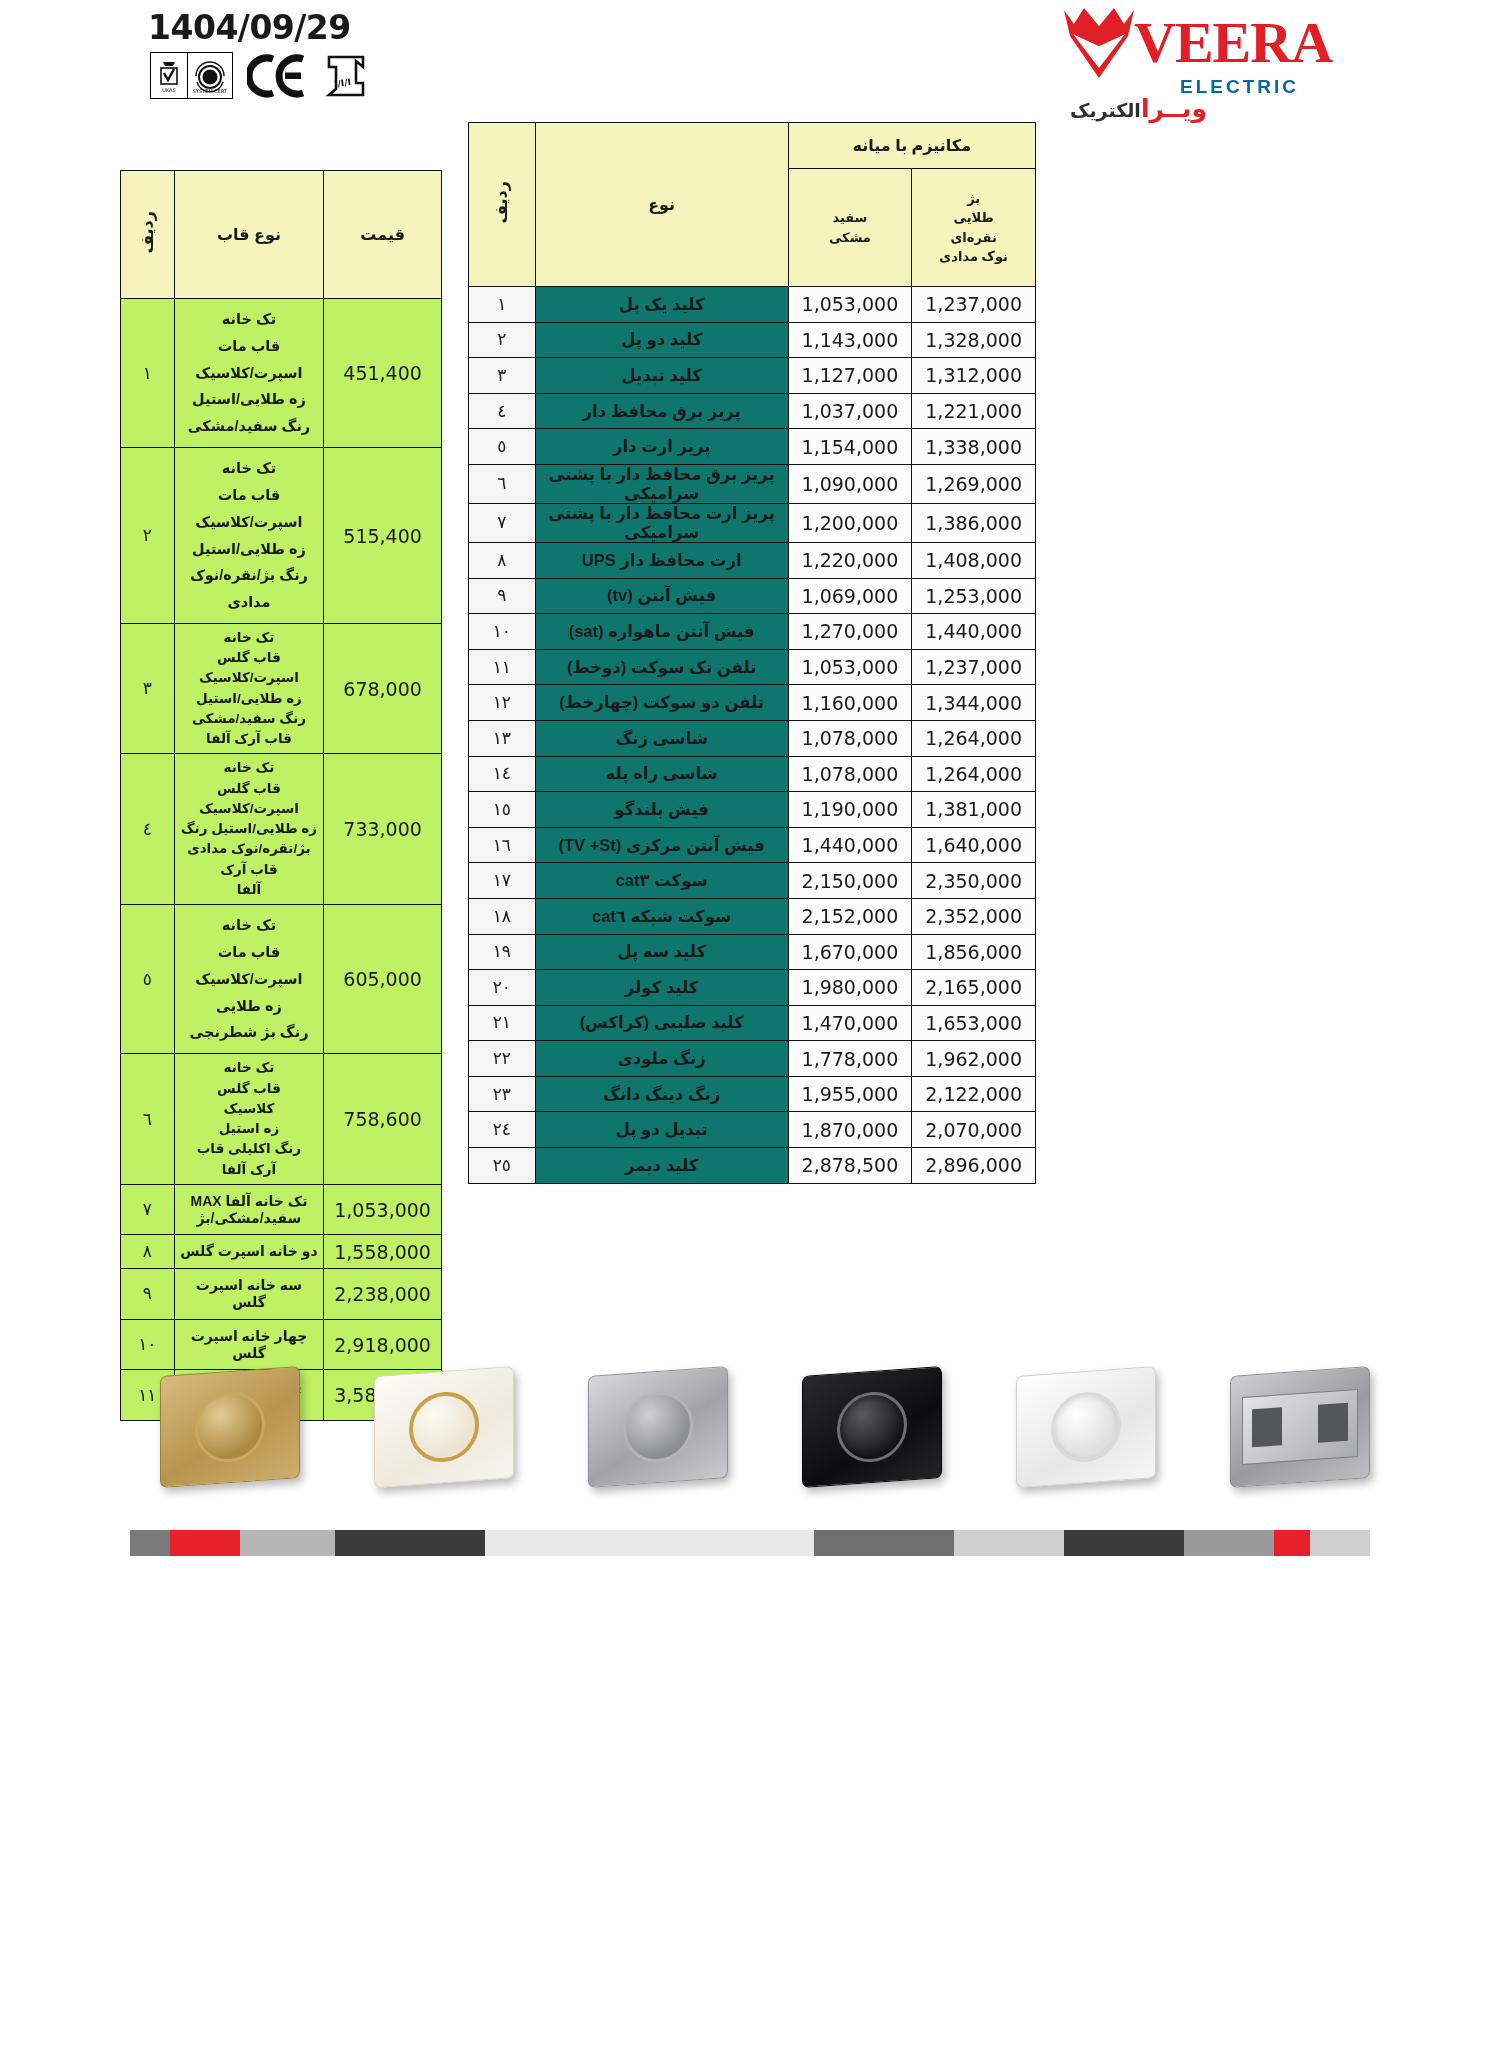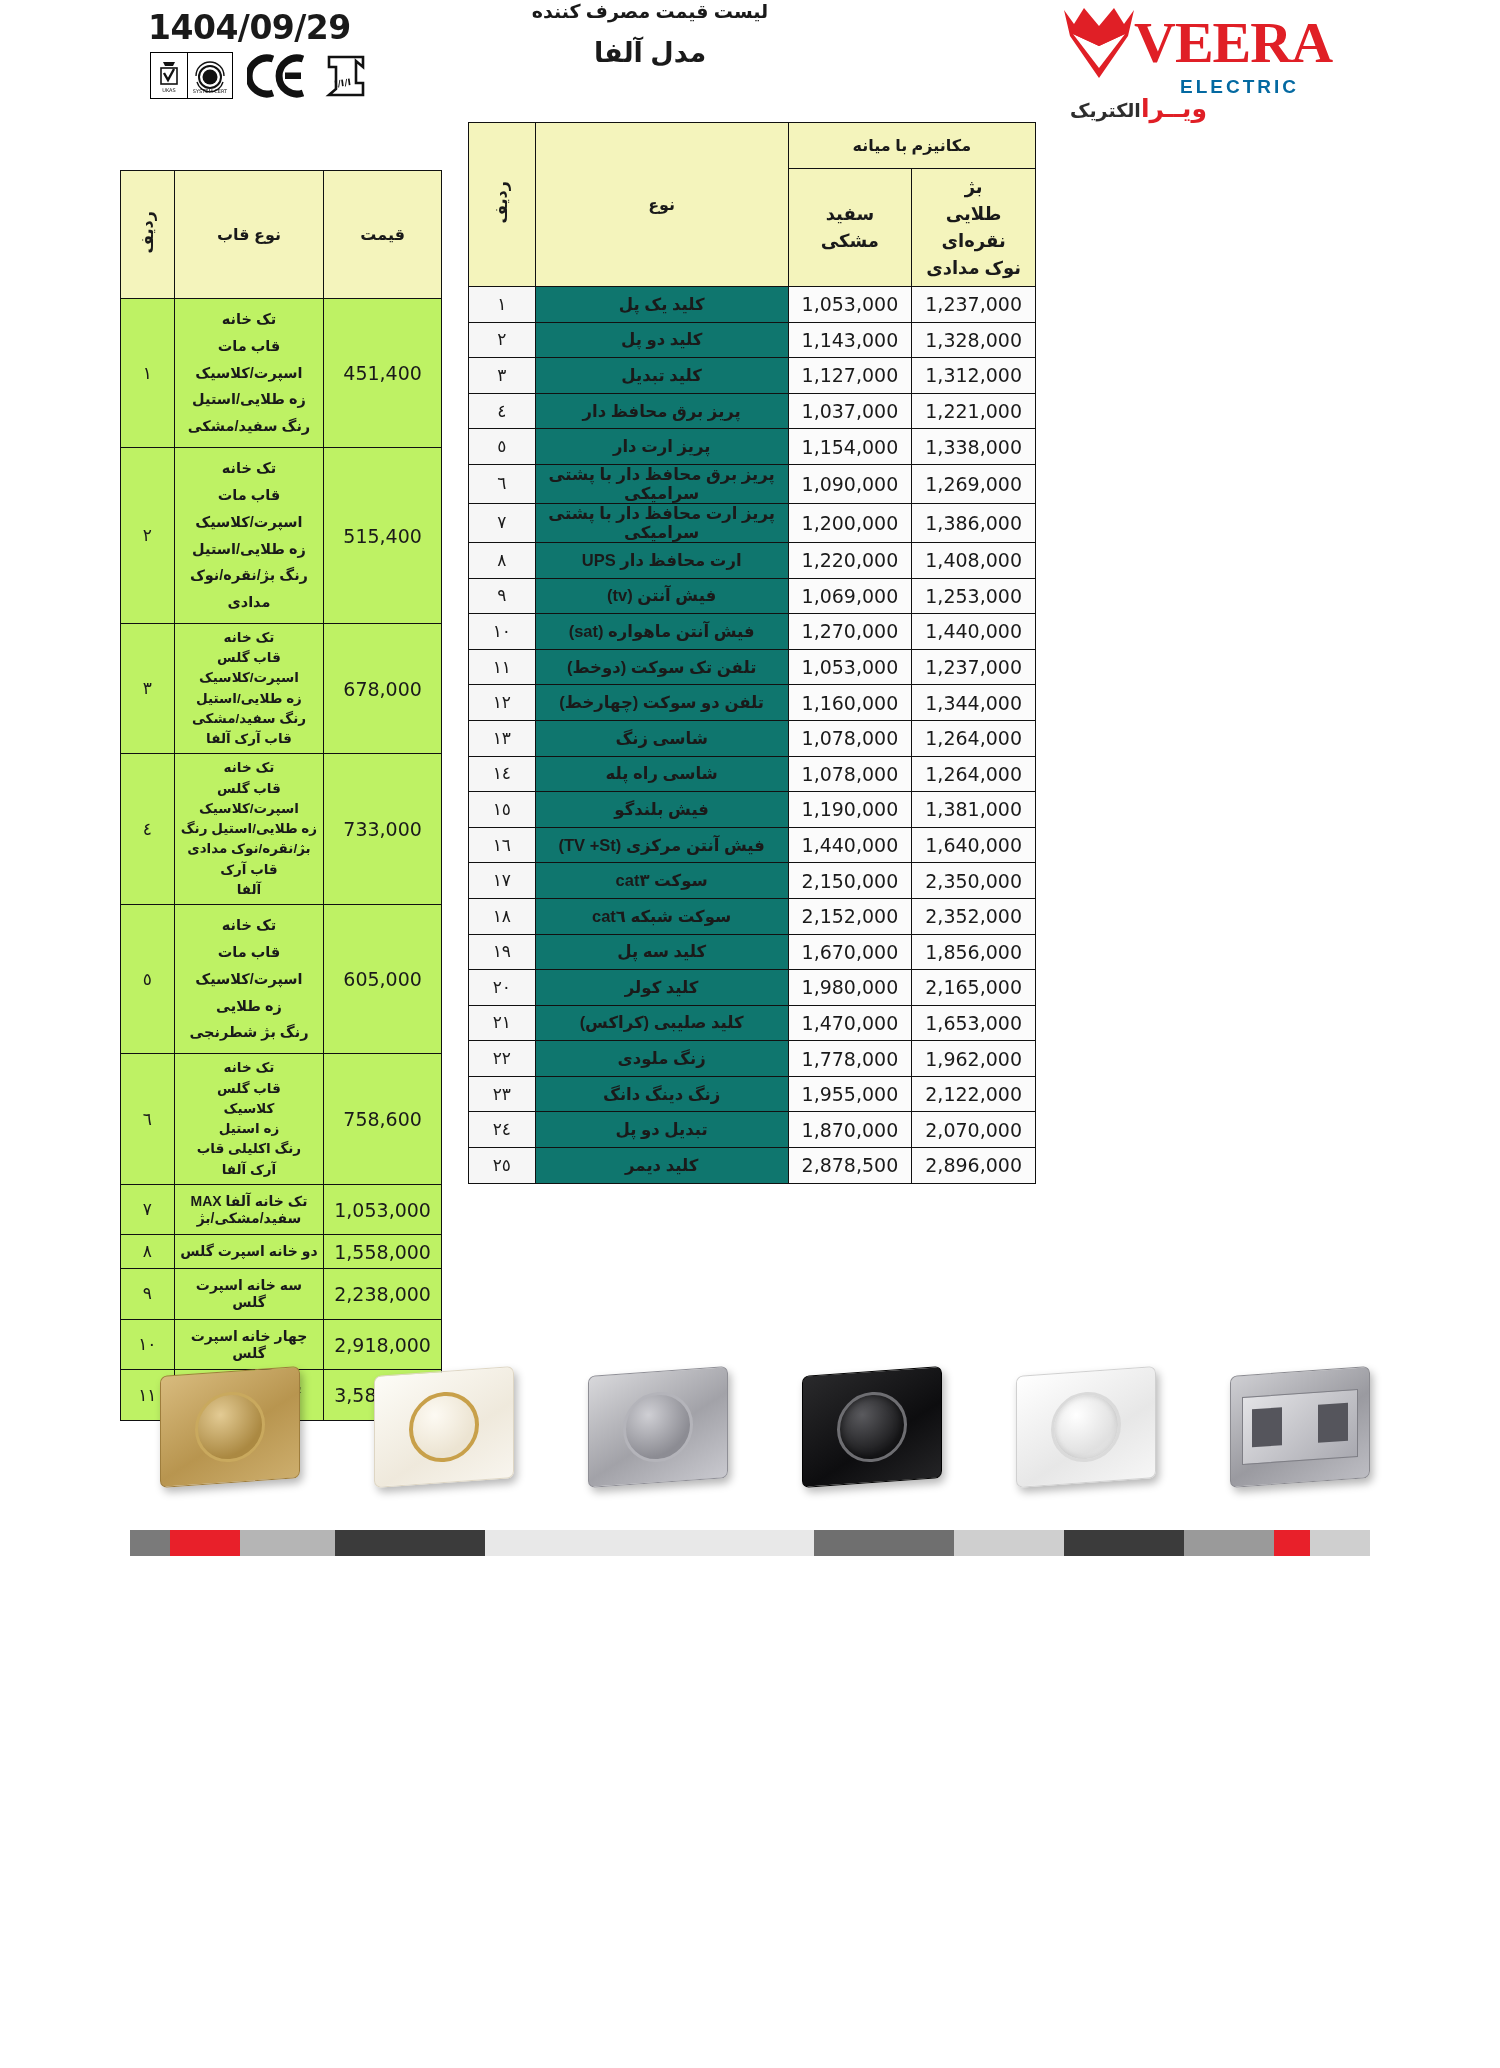--- a/index.html
+++ b/index.html
@@ -158,21 +158,21 @@
     font-size: 16.5px;
     font-weight: bold;
     background: #0f766e;
   }
   .table-right td.num-cell {
     background: #fbfbfb;
   }
   .hdr-stack {
     line-height: 1.5;
     padding: 4px 2px;
-    font-size: 18px;
+    font-size: 13px;
   }
 
   
   .table-left {
     position: absolute;
     top: 170px;
     left: 120px;
     width: 322px;
   }
   .table-left table { width: 322px; }
@@ -320,24 +320,20 @@
         <svg width="32" height="40" viewBox="0 0 32 40">
           <path d="M10 6 h12 l-2 4 h-8 z" fill="#111"></path>
           <rect x="8" y="12" width="16" height="16" fill="none" stroke="#111" stroke-width="1.6"></rect>
           <path d="M11 17 l4 7 l6 -11" fill="none" stroke="#111" stroke-width="2.4"></path>
           <text x="16" y="36" font-size="5" text-anchor="middle" fill="#111" font-family="DejaVu Sans, sans-serif">UKAS</text>
         </svg>
       </span>
     </span>
   </div>
 
-  <div class="hdr-center-inner">
-    <div class="hdr-sub">لیست قیمت مصرف کننده</div>
-    <div class="hdr-title">مدل آلفا</div>
-  </div>
 
   <div class="logo">
     <div class="logo-main">
       <span class="crown-v">
         <svg width="78" height="74" viewBox="0 0 78 74">
           <path d="M4 4 L14 18 L24 2 L39 20 L54 2 L64 18 L74 4 L68 30 L39 72 L10 30 Z" fill="#e01f26"></path>
           <path d="M13 28 L39 62 L65 28 L39 40 Z" fill="#ffffff"></path>
           <path d="M13 28 L65 28 L39 40 Z" fill="#e01f26"></path>
         </svg>
       </span>

